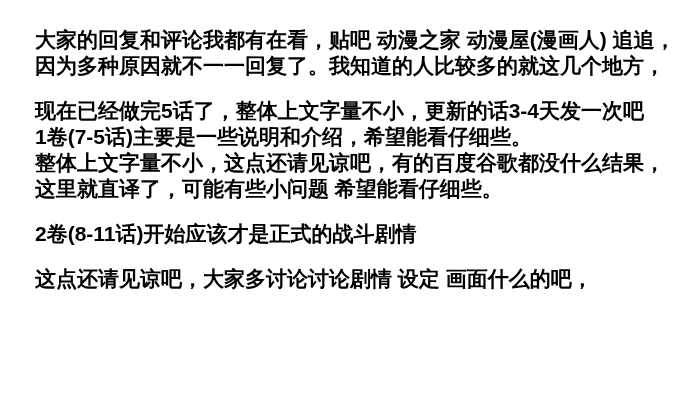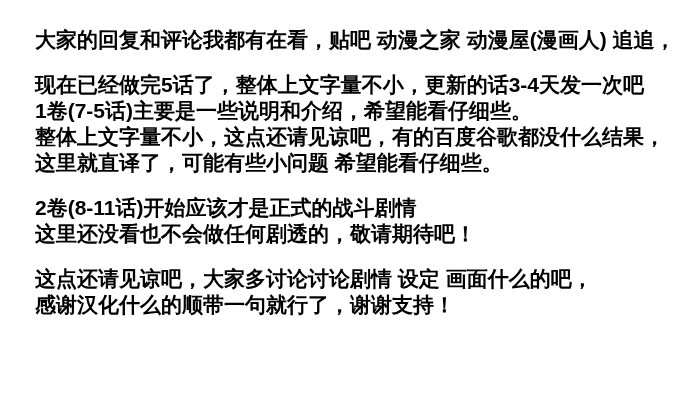--- a/index.html
+++ b/index.html
@@ -32,32 +32,31 @@
     white-space: pre;
   }
 </style>
 </head>
 <body>
 
 <div class="page">
 
   <div class="paragraph">
     <div class="line">大家的回复和评论我都有在看，贴吧 动漫之家 动漫屋(漫画人) 追追，</div>
+    <div class="line">因为多种原因就不一一回复了。我知道的人比较多的就这几个地方，</div>
   </div>
 
   <div class="paragraph">
     <div class="line">现在已经做完5话了，整体上文字量不小，更新的话3-4天发一次吧</div>
     <div class="line">1卷(7-5话)主要是一些说明和介绍，希望能看仔细些。</div>
     <div class="line">整体上文字量不小，这点还请见谅吧，有的百度谷歌都没什么结果，</div>
     <div class="line">这里就直译了，可能有些小问题 希望能看仔细些。</div>
   </div>
 
   <div class="paragraph">
     <div class="line">2卷(8-11话)开始应该才是正式的战斗剧情</div>
-    <div class="line">这里还没看也不会做任何剧透的，敬请期待吧！</div>
   </div>
 
   <div class="paragraph">
     <div class="line">这点还请见谅吧，大家多讨论讨论剧情 设定 画面什么的吧，</div>
-    <div class="line">感谢汉化什么的顺带一句就行了，谢谢支持！</div>
   </div>
 
 </div>
 
 </body></html>

